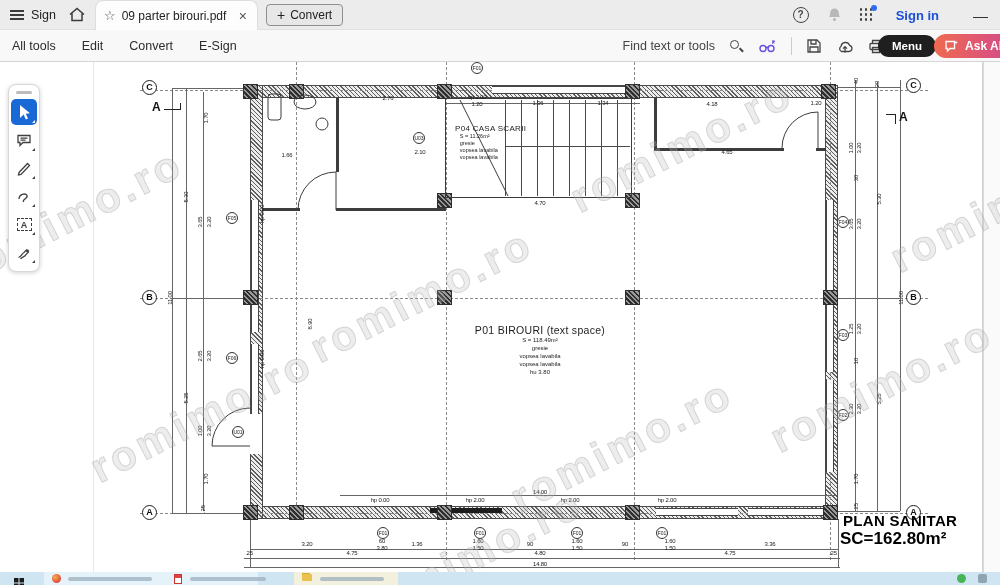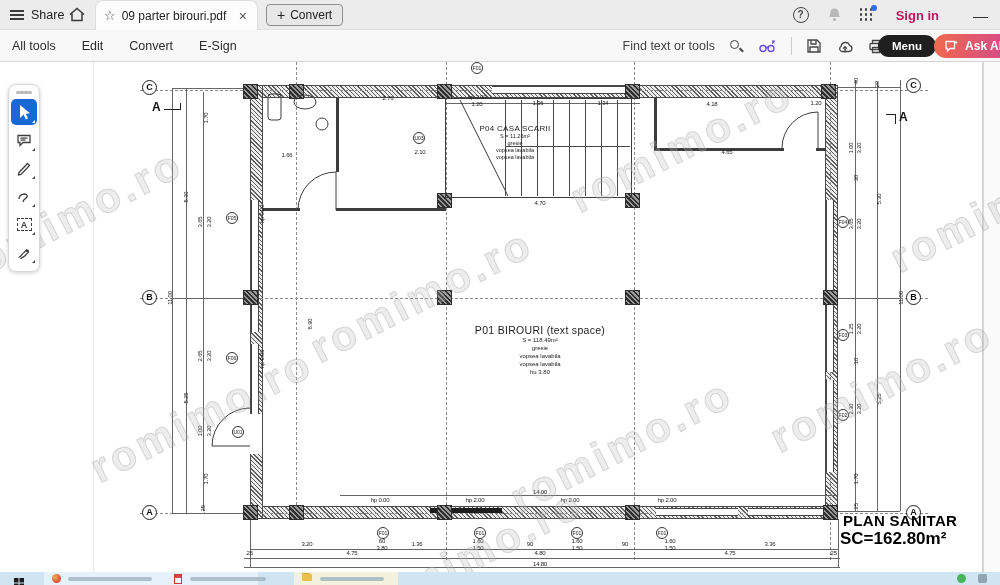--- a/index.html
+++ b/index.html
@@ -17,21 +17,21 @@
   #tab .tab-title{font-size:12px;color:#222;white-space:nowrap;overflow:hidden;flex:1}
   #tab .tab-close{font-size:14px;color:#555;padding:0 2px}
   #create-btn{position:absolute;left:266px;top:4px;height:22px;padding:0 10px;border:1px solid #8f8f8f;border-radius:4px;background:#e7e7e7;display:flex;align-items:center;gap:5px;font-size:12px;color:#222}
   #create-btn .plus{font-size:14px;line-height:20px}
   #tb-right{position:absolute;right:12px;top:0;height:30px;display:flex;align-items:center;gap:18px}
   #help-icon{width:16px;height:16px;border:1.4px solid #444;border-radius:50%;font:bold 10px/13px "Liberation Sans",sans-serif;text-align:center;color:#444}
   #bell-icon svg{display:block}
   #apps-icon{position:relative;width:14px;height:14px}
   #apps-icon .d{position:absolute;width:2.6px;height:2.6px;background:#3f3f3f;border-radius:1px}
   #apps-icon .bd{position:absolute;right:-3px;top:-3px;width:6px;height:6px;background:#2a6df4;border-radius:50%}
-  #signin-label{font:bold 13px "Liberation Sans",sans-serif;color:#be185d;margin-left:4px}
+  #signin-label{font:bold 13px "Liberation Sans",sans-serif;color:#1d4ed8;margin-left:4px}
   #min-btn{font-size:15px;color:#333;margin-left:16px}
 
   
   #toolbar{position:absolute;left:0;top:30px;width:1000px;height:32px;background:#f8f8f8;border-bottom:1px solid #d5d5d5;z-index:29}
   #tb-tabs{position:absolute;left:12px;top:0;height:32px;display:flex;align-items:center;gap:26px}
   #tb-tabs span{font-size:12.5px;color:#2c2c2c}
   #tb-find{position:absolute;right:116px;top:0;height:32px;display:flex;align-items:center;gap:14px}
   #find-label{font-size:12.5px;color:#444}
   .mag{position:relative;width:15px;height:15px}
   .mag i{position:absolute;left:1px;top:1px;width:9px;height:9px;border:1.5px solid #444;border-radius:50%}
@@ -64,21 +64,21 @@
   .dshh{position:absolute;border-top:1px dashed #8a8a8a;height:0;z-index:1}
   #stairbox{position:absolute;left:445px;top:36px;width:187px;height:100px;border:1.5px solid #3c3c3c;z-index:2}
   #treads{position:absolute;left:505px;top:38px;width:125px;height:96px;background:repeating-linear-gradient(90deg,#4a4a4a 0 1px,transparent 1px 16px);z-index:2}
 
   .wm{position:absolute;font:bold 42px "Liberation Sans",sans-serif;letter-spacing:4px;color:rgba(185,185,185,.25);-webkit-text-stroke:1px rgba(160,160,160,.38);transform:rotate(-27deg);white-space:nowrap;z-index:6;pointer-events:none}
   .room{position:absolute;text-align:center;color:#1c1c1c;z-index:4}
   .room .rt{font-size:8px;letter-spacing:.3px;white-space:nowrap}
   .room .rl{font-size:6px;line-height:7px;transform:scale(.92)}
   .room.big .rt{font-size:10.5px}
   .room.big .rl{font-size:6.5px;line-height:8px}
-  .room.tleft{text-align:center}
+  .room.tleft{text-align:left}
   .gm{position:absolute;width:15px;height:15px;border:1.5px solid #1e1e1e;border-radius:50%;background:#fff;font:bold 9px/13px "Liberation Sans",sans-serif;text-align:center;color:#111;z-index:5}
   .wmk{position:absolute;width:12px;height:12px;border:1px solid #333;border-radius:50%;background:#fff;font:5px/11px "Liberation Sans",sans-serif;text-align:center;color:#222;z-index:5}
   .secm{position:absolute;font:bold 12px "Liberation Sans",sans-serif;color:#111;z-index:5}
   .dim{position:absolute;font-size:6px;color:#1c1c1c;transform:translate(-50%,-50%);white-space:nowrap;z-index:4;letter-spacing:-.2px}
   .dim.rot{transform:translate(-50%,-50%) rotate(-90deg)}
   #plan-title{position:absolute;left:843px;top:450px;font:bold 15px "Liberation Sans",sans-serif;letter-spacing:.3px;color:#000;z-index:7}
   #plan-area{position:absolute;left:840px;top:467px;font:bold 17px "Liberation Sans",sans-serif;color:#000;z-index:7}
 
   
   #taskbar{position:absolute;left:0;top:572px;width:1000px;height:13px;background:#cfe6f2;z-index:40}
@@ -90,21 +90,21 @@
 </head>
 <body>
 
 <div id="titlebar">
   <div id="menu-btn">
     <span class="hamb">
         <i></i>
         <i></i>
         <i></i>
       </span>
-    <span>Share</span>
+    <span>Sign</span>
   </div>
   <div id="home-btn">
     <svg width="18" height="17" viewBox="0 0 18 17">
         <path d="M2 8.5 L9 2.5 L16 8.5 M4 7.5 V14.5 H14 V7.5" fill="none" stroke="#3b3b3b" stroke-width="1.5"></path>
       </svg>
   </div>
   <div id="tab">
     <span class="star">☆</span>
     <span class="tab-title">09 parter birouri.pdf</span>
     <span class="tab-close">×</span>

